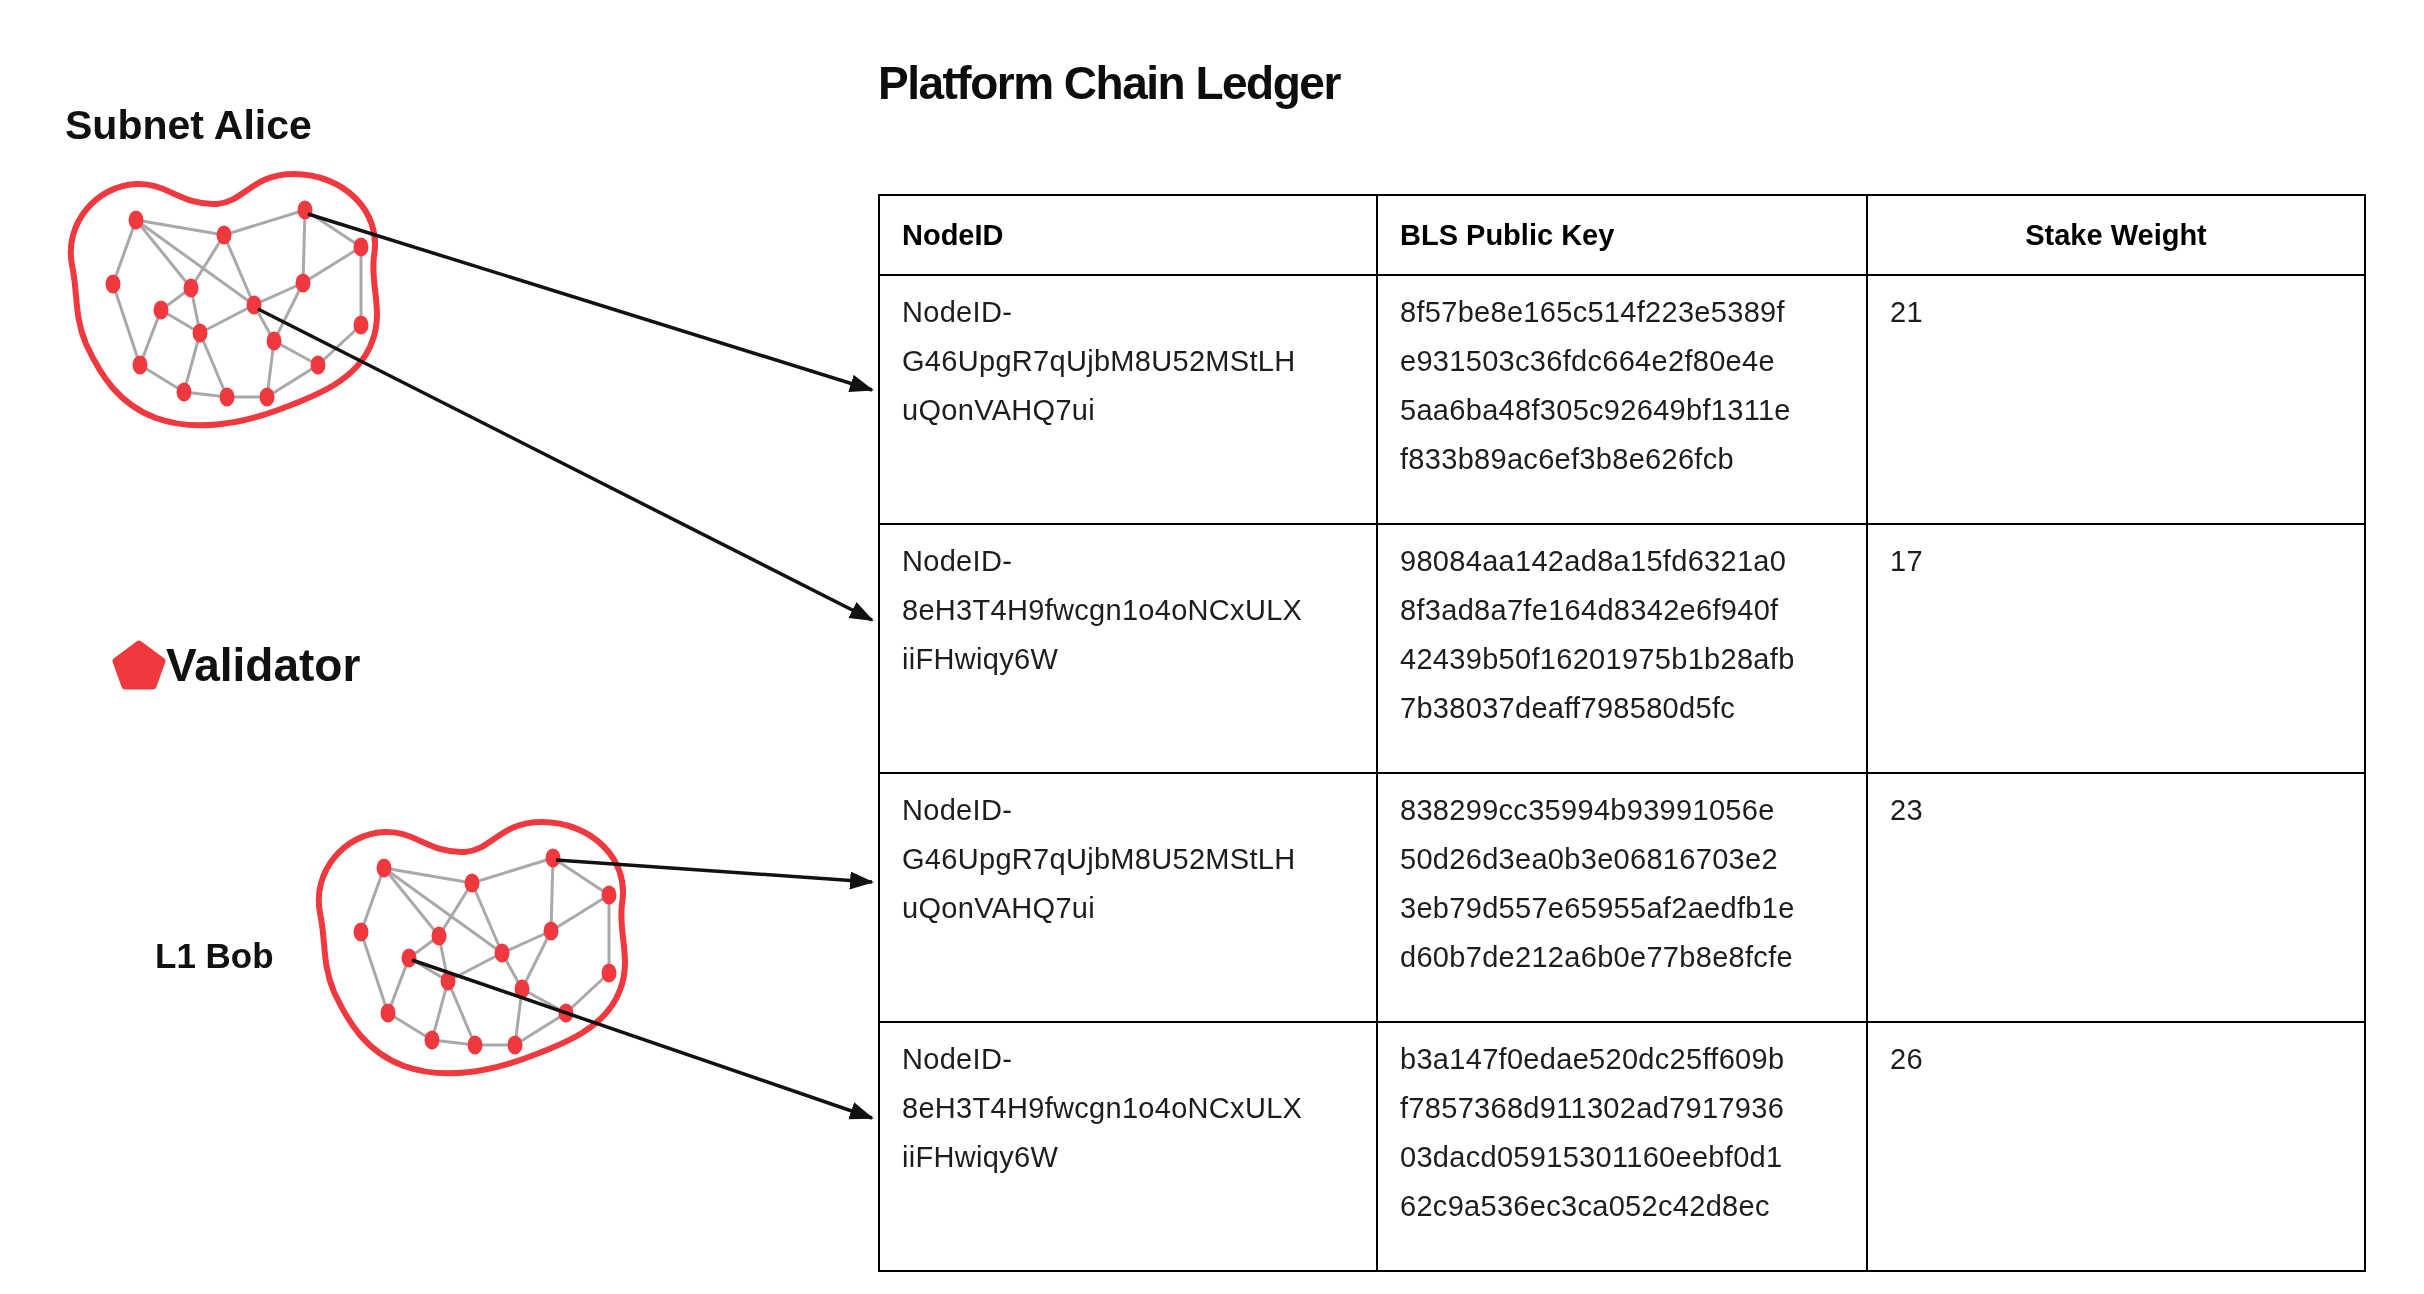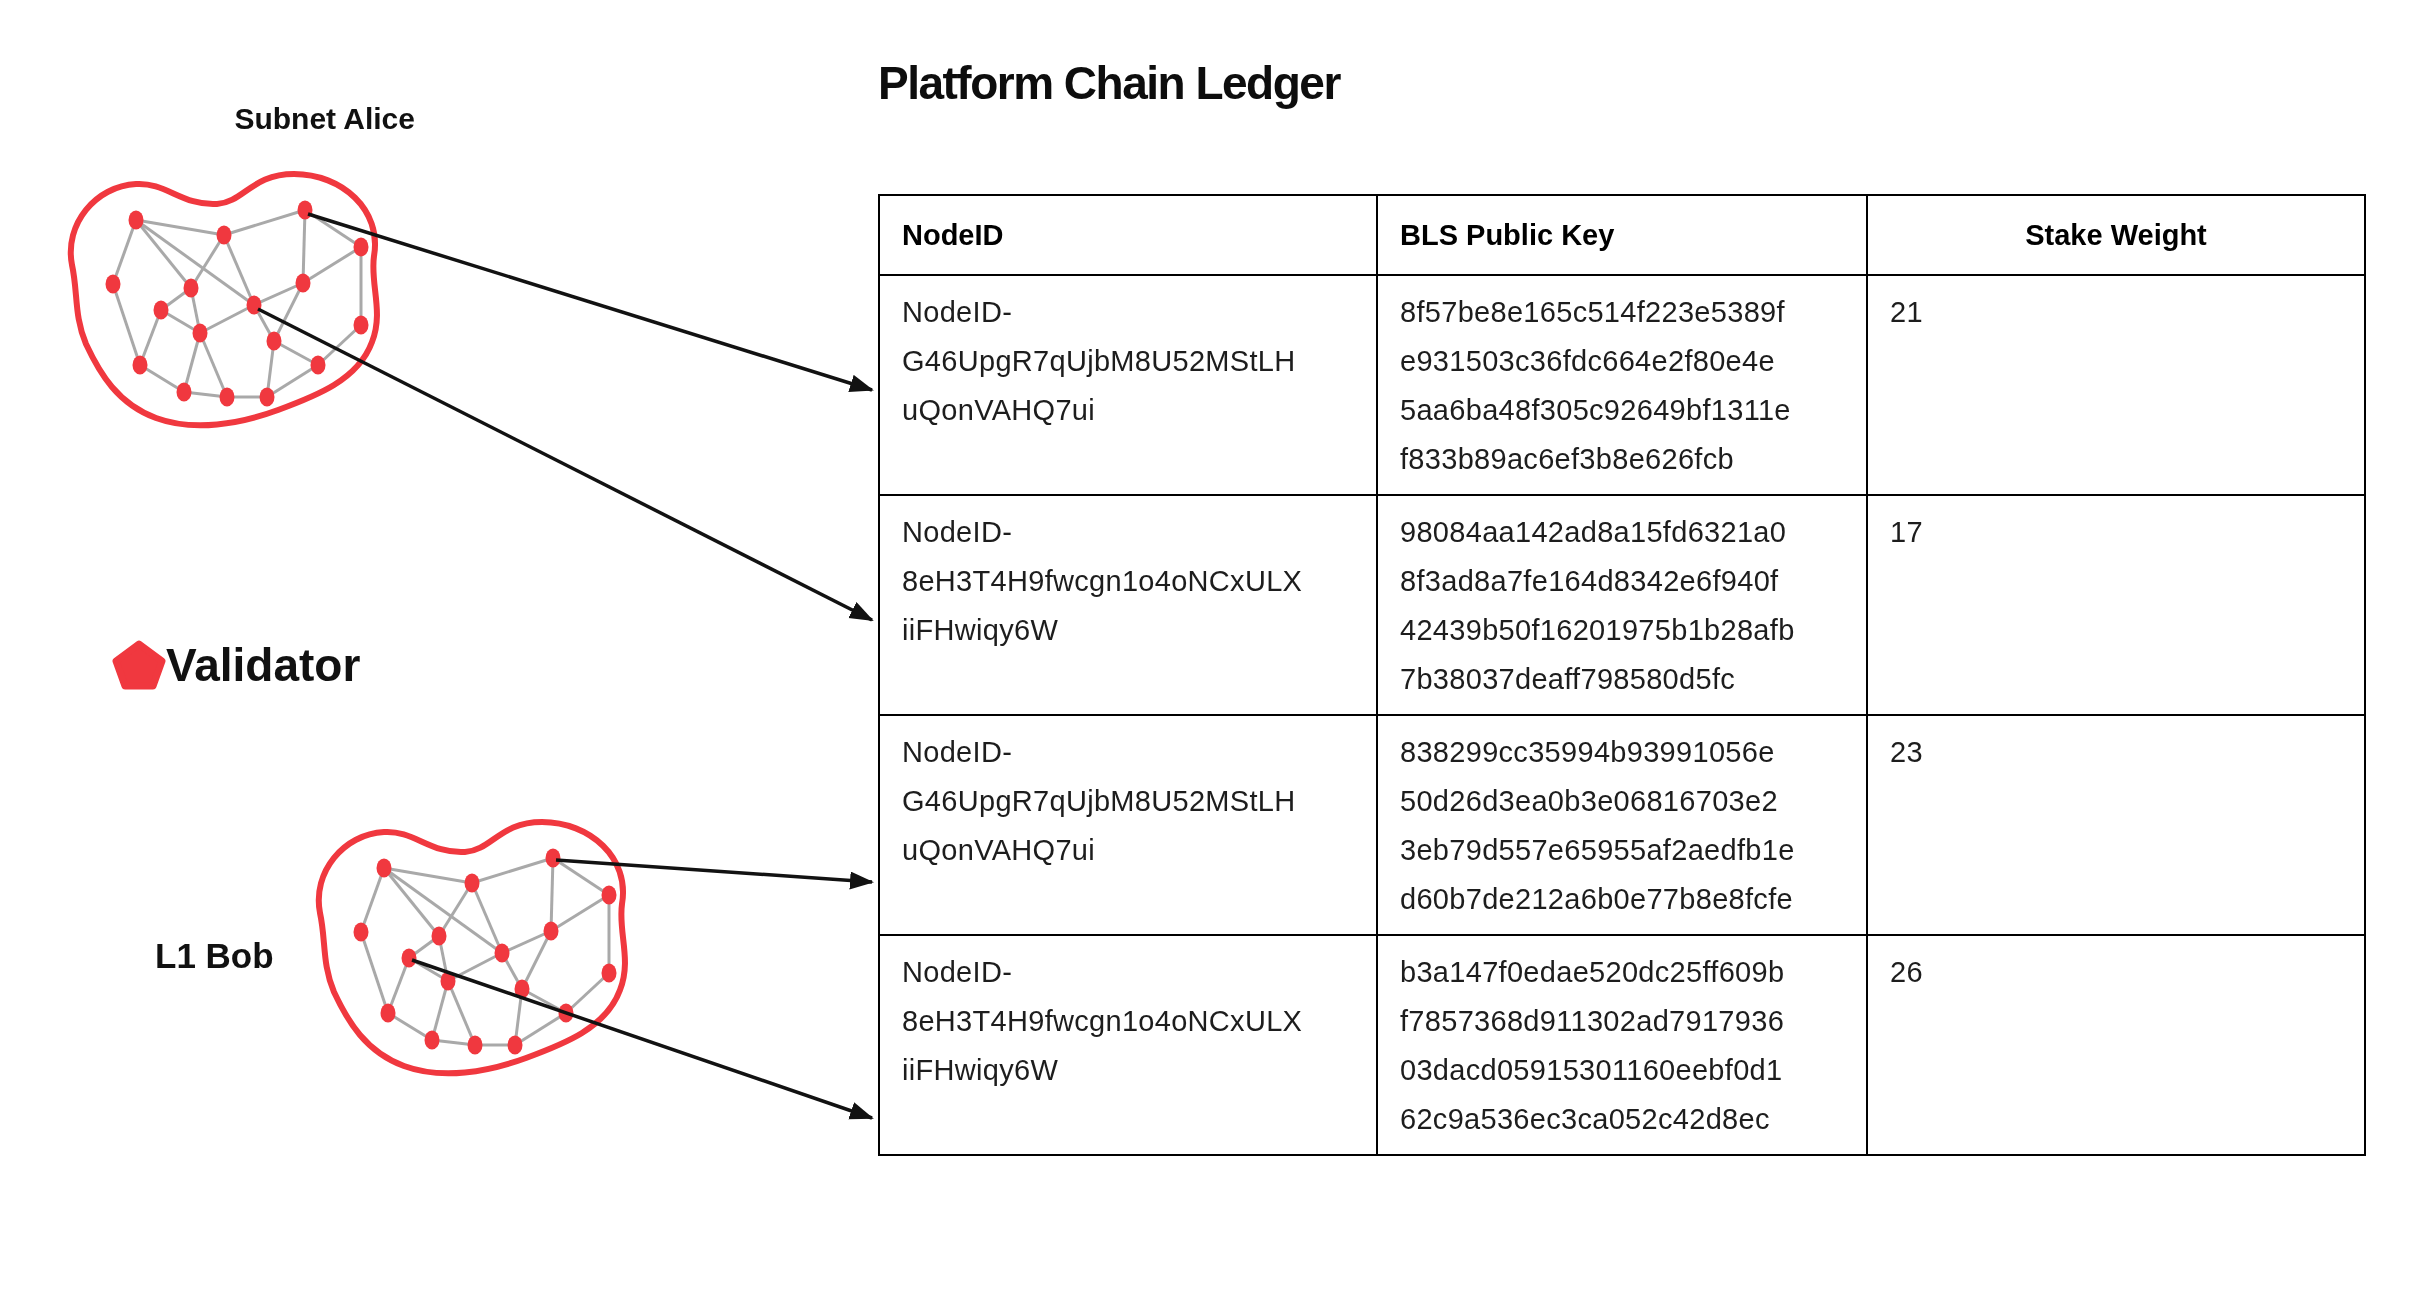--- a/index.html
+++ b/index.html
@@ -22,21 +22,21 @@
     font-weight: 700;
     letter-spacing: -1.5px;
     color: #0d0d0d;
   }
 
   .cluster-label {
     position: absolute;
     font-weight: 700;
     color: #111111;
   }
-  .alice-label { left: 75px; top: 102px; width: 340px; text-align: right; font-size: 30px; }
+  .alice-label { left: 65px; top: 102px; width: 340px; text-align: left; font-size: 41px; }
   .bob-label   { left: 155px; top: 936px; font-size: 35px; }
 
   .graph { position: absolute; width: 340px; height: 280px; }
   .alice-graph { left: 52px;  top: 160px; }
   .bob-graph   { left: 300px; top: 808px; }
 
   .legend {
     position: absolute;
     left: 112px; top: 638px;
     display: flex; align-items: center; 
@@ -68,21 +68,21 @@
     height: 80px;
     font-size: 29px;
     font-weight: 700;
     color: #000000;
     text-align: left;
     vertical-align: middle;
     padding: 0 17px 0 22px;
   }
   .ledger th.center { text-align: center; padding: 0; }
   .ledger td {
-    height: 220px;
+    height: 249px;
     font-size: 29px;
     line-height: 49px;
     letter-spacing: 0.3px;
     color: #1d1d1d;
     padding: 12px 8px 0 22px;
     white-space: pre-line;
   }
   .col-nodeid { width: 498px; }
   .col-bls    { width: 490px; }
   .col-stake  { width: 498px; }

